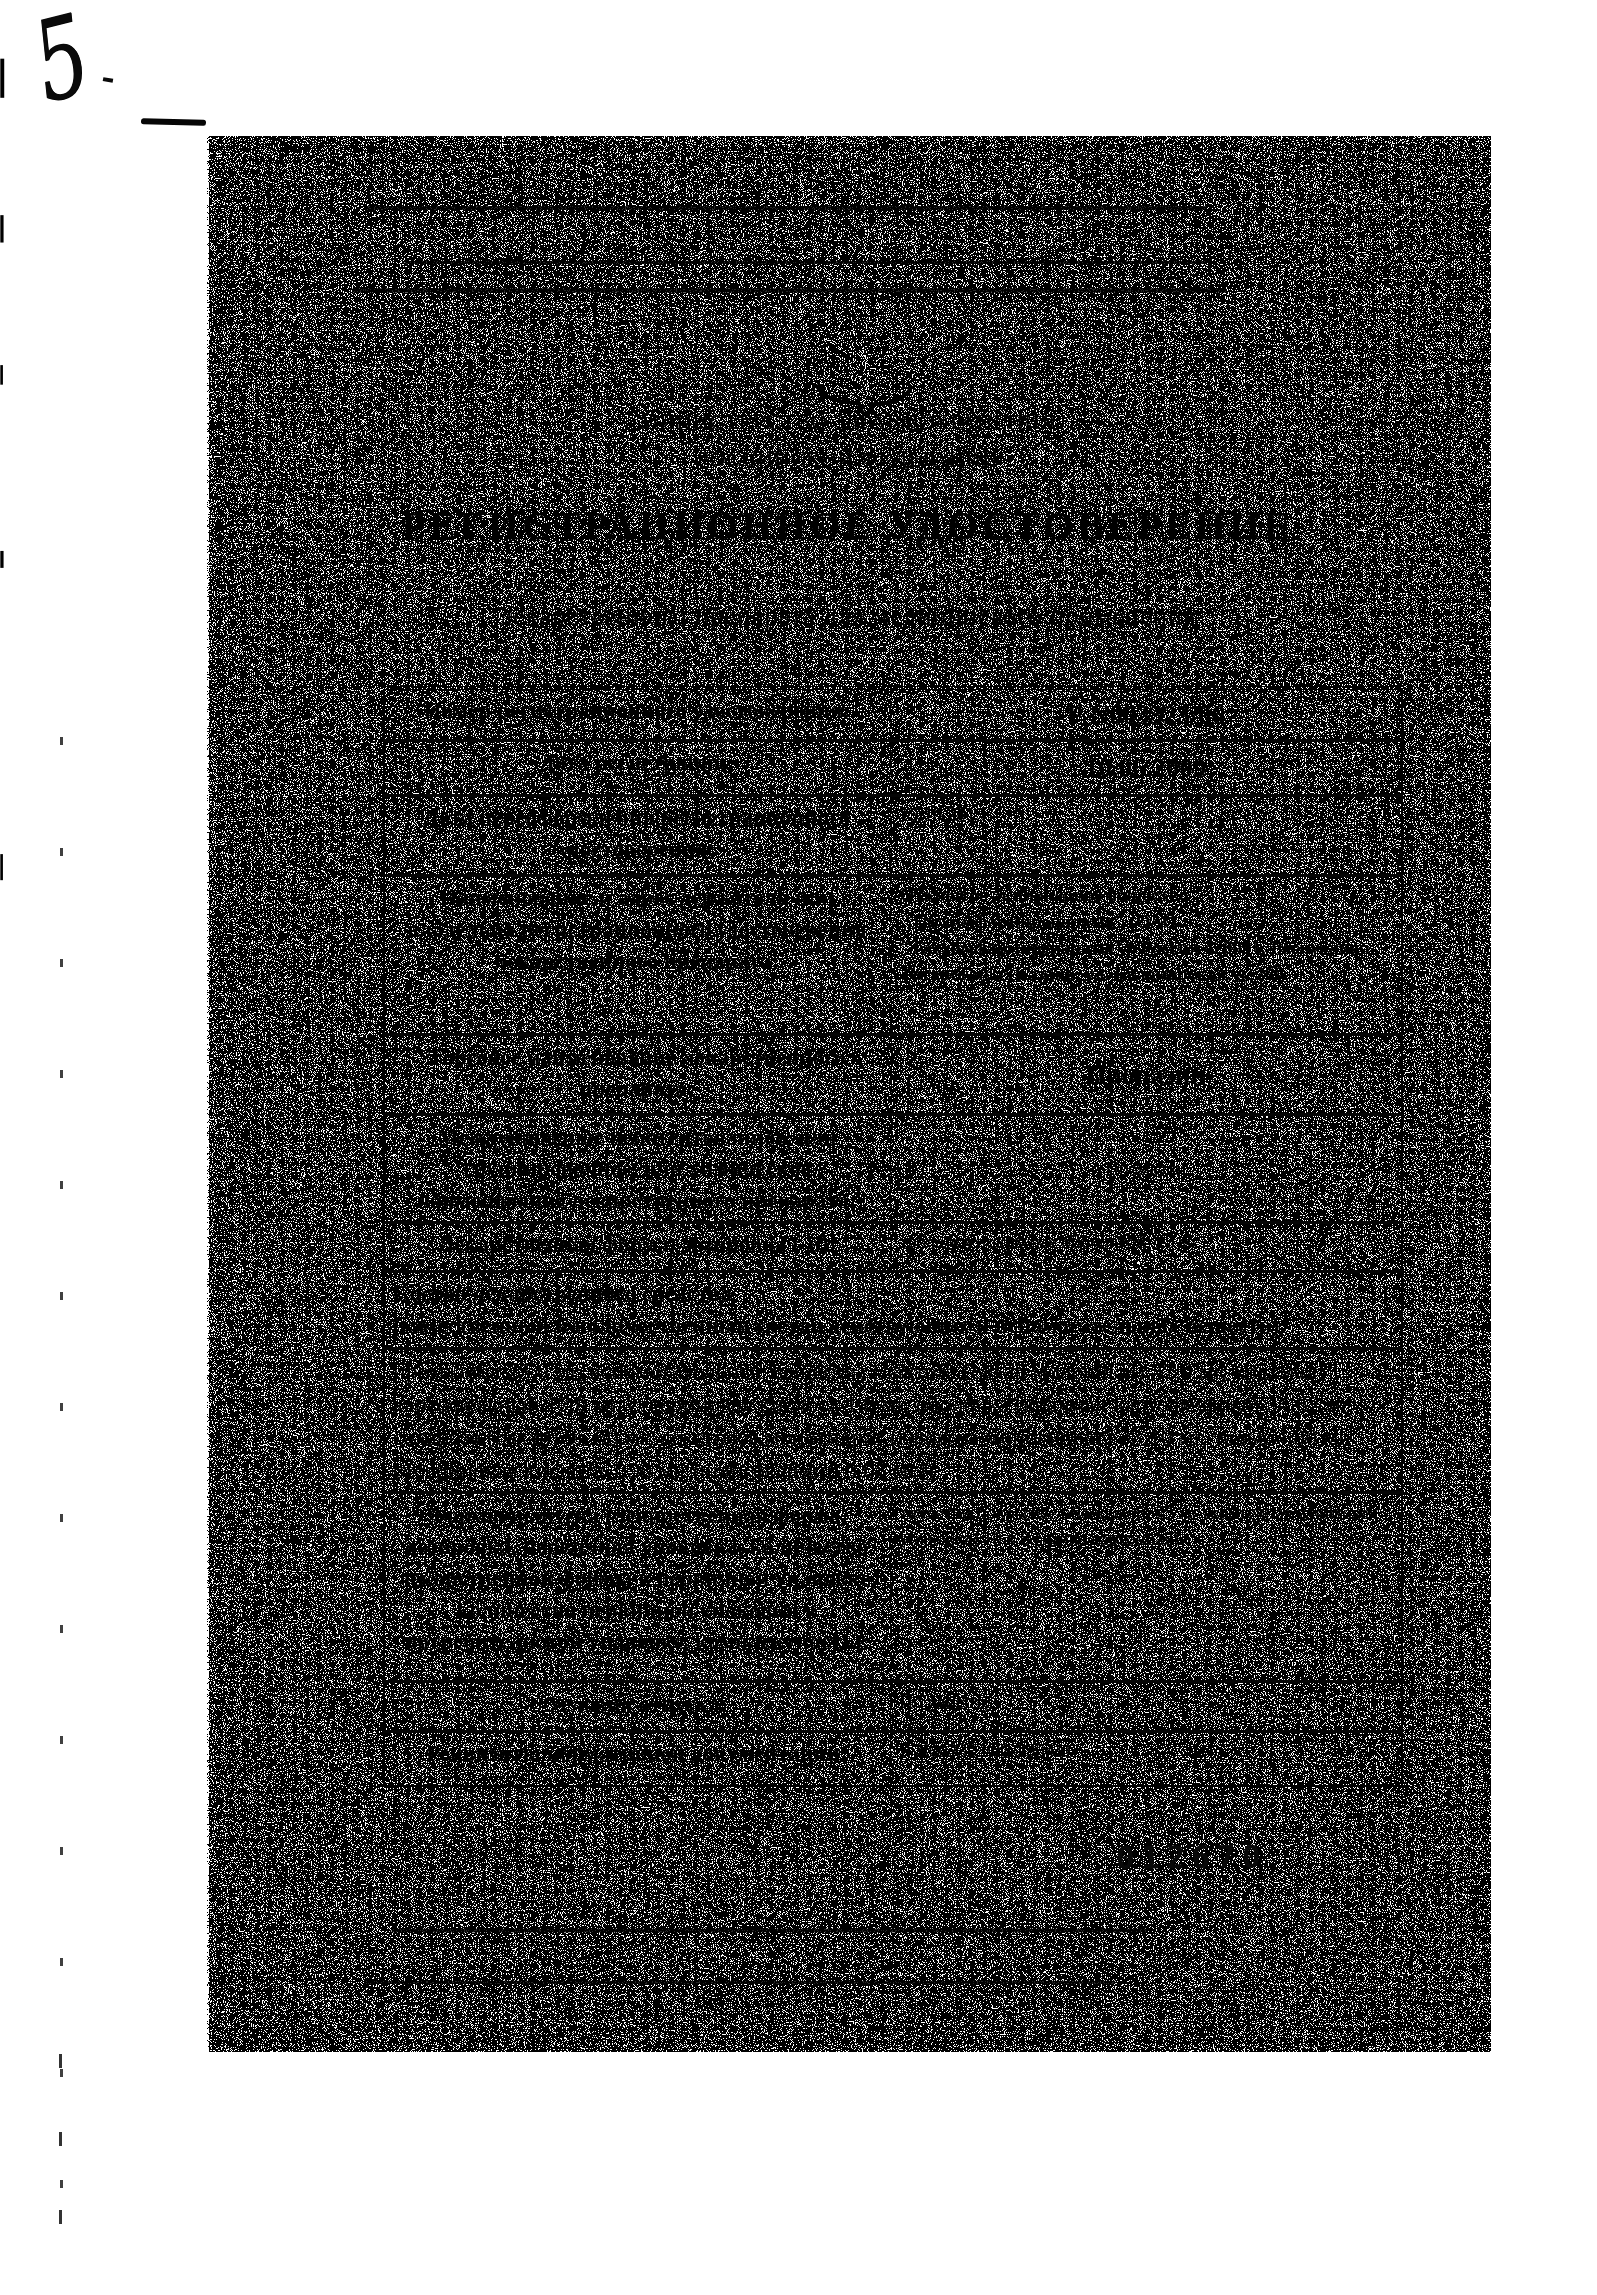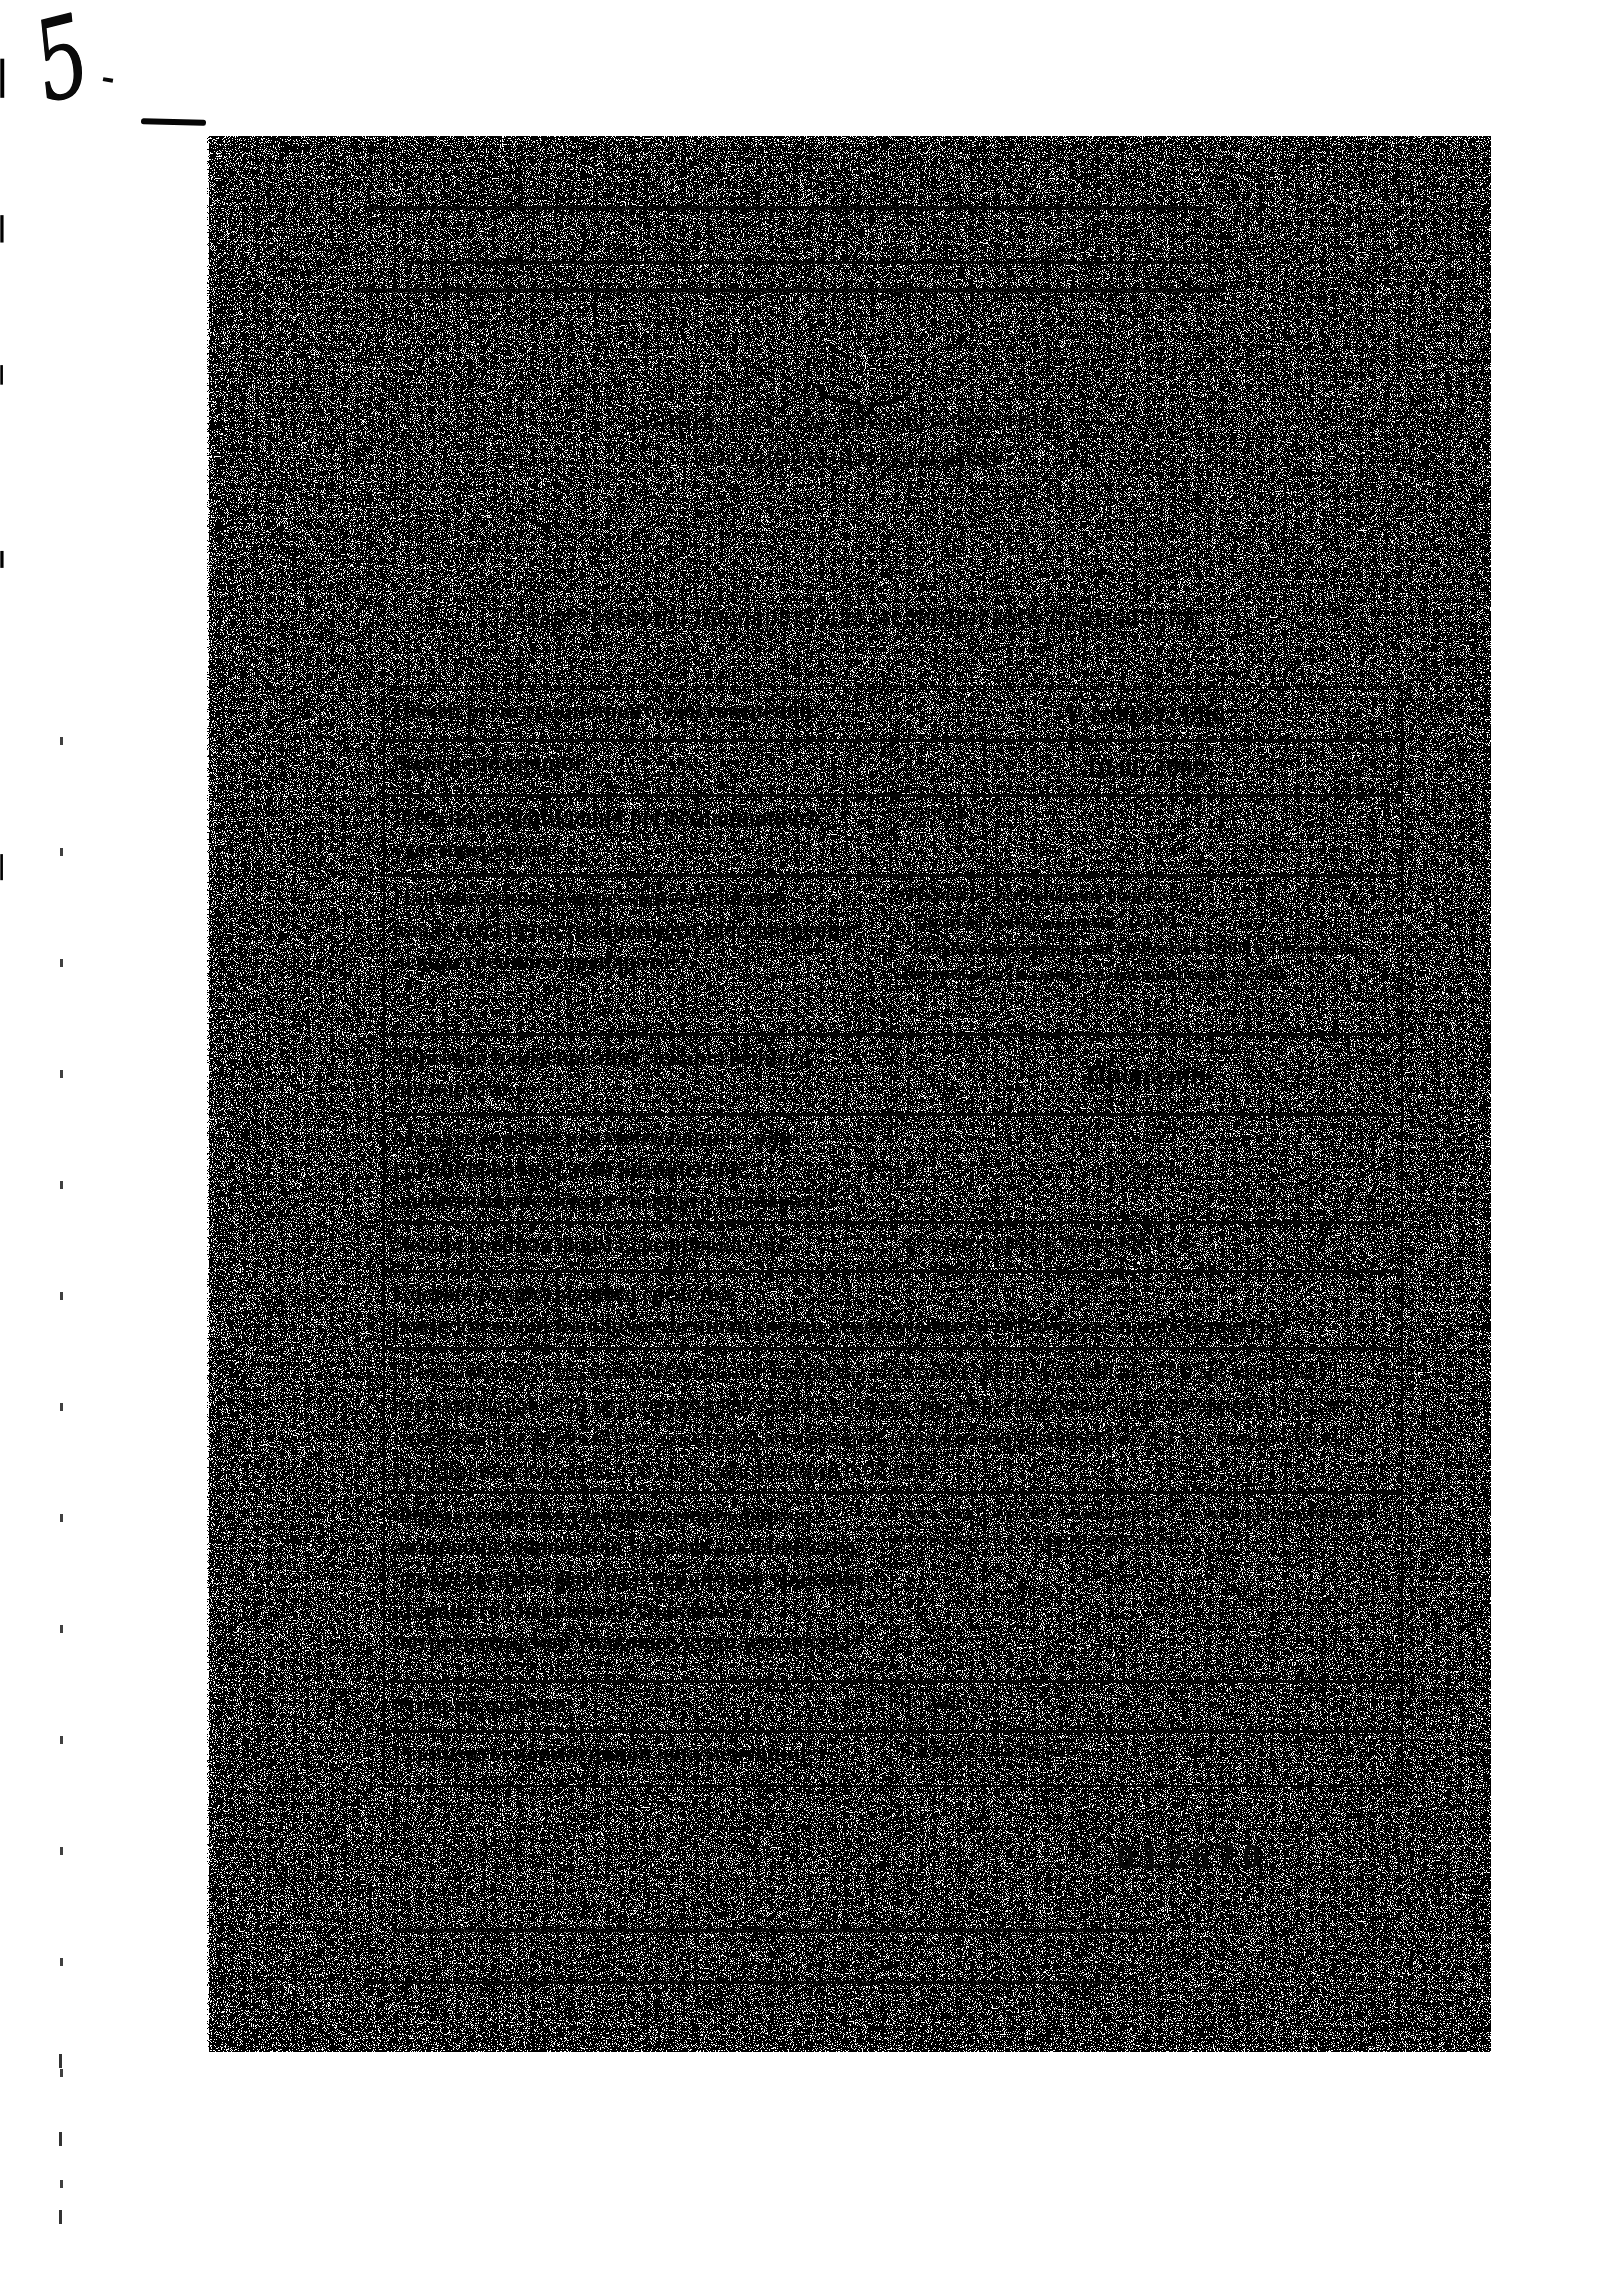--- a/index.html
+++ b/index.html
@@ -63,21 +63,21 @@
     font-size:23px;line-height:1.38;
   }
   table.reg{border:2.6px solid #000;border-top:4.6px double #000;}
   table.reg td{
     border-top:3.3px solid #050505;
     vertical-align:top;
     padding:5.2px 9px 3.9px 7.8px;
     text-shadow:0.3px 0.3px 0 rgba(0,0,0,.4);
     overflow:hidden;
   }
-  td.lbl{width:488px;font-weight:700;border-right:2px dashed #000;}
+  td.lbl{width:488px;font-weight:700;border-right:2px dashed #000;text-align:center;}
   td.val{width:492px;font-weight:400;font-size:19px;}
   td.val.center{text-align:center;vertical-align:middle;}
   td.val.big{font-size:27px;font-weight:700;}
   td.val.brand{font-size:27px;font-weight:700;}
   td.full{font-weight:700;}
   td.fulltext{font-weight:400;font-size:24px;}
   .comp-line{display:block;}
 
   
   .serial{
@@ -158,20 +158,21 @@
   <div class="hand-five">5</div>
   <div class="hand-dash"></div>
   <div class="hand-underline"></div>
   <div class="margin-dashes"></div>
   <div class="margin-dashes2"></div>
 
   <div class="head-wrap ministry" style="position:absolute;">
     <div>МИНИСТЕРСТВО ЗДРАВООХРАНЕНИЯ</div>
     <div>РОССИЙСКОЙ ФЕДЕРАЦИИ</div>
   </div>
+  <div class="head-wrap cert-title" style="position:absolute;">РЕГИСТРАЦИОННОЕ УДОСТОВЕРЕНИЕ</div>
   <div class="head-wrap cert-subtitle" style="position:absolute;margin-top:35px;">лекарственного препарата для медицинского применения</div>
 
   <table class="reg">
     <tbody>
       <tr>
         <td class="lbl" style="height:40px">Номер регистрационного удостоверения:</td>
         <td class="val center big">Р N003323/06</td>
       </tr>
       <tr>
         <td class="lbl" style="height:43px">Дата регистрации:</td>

